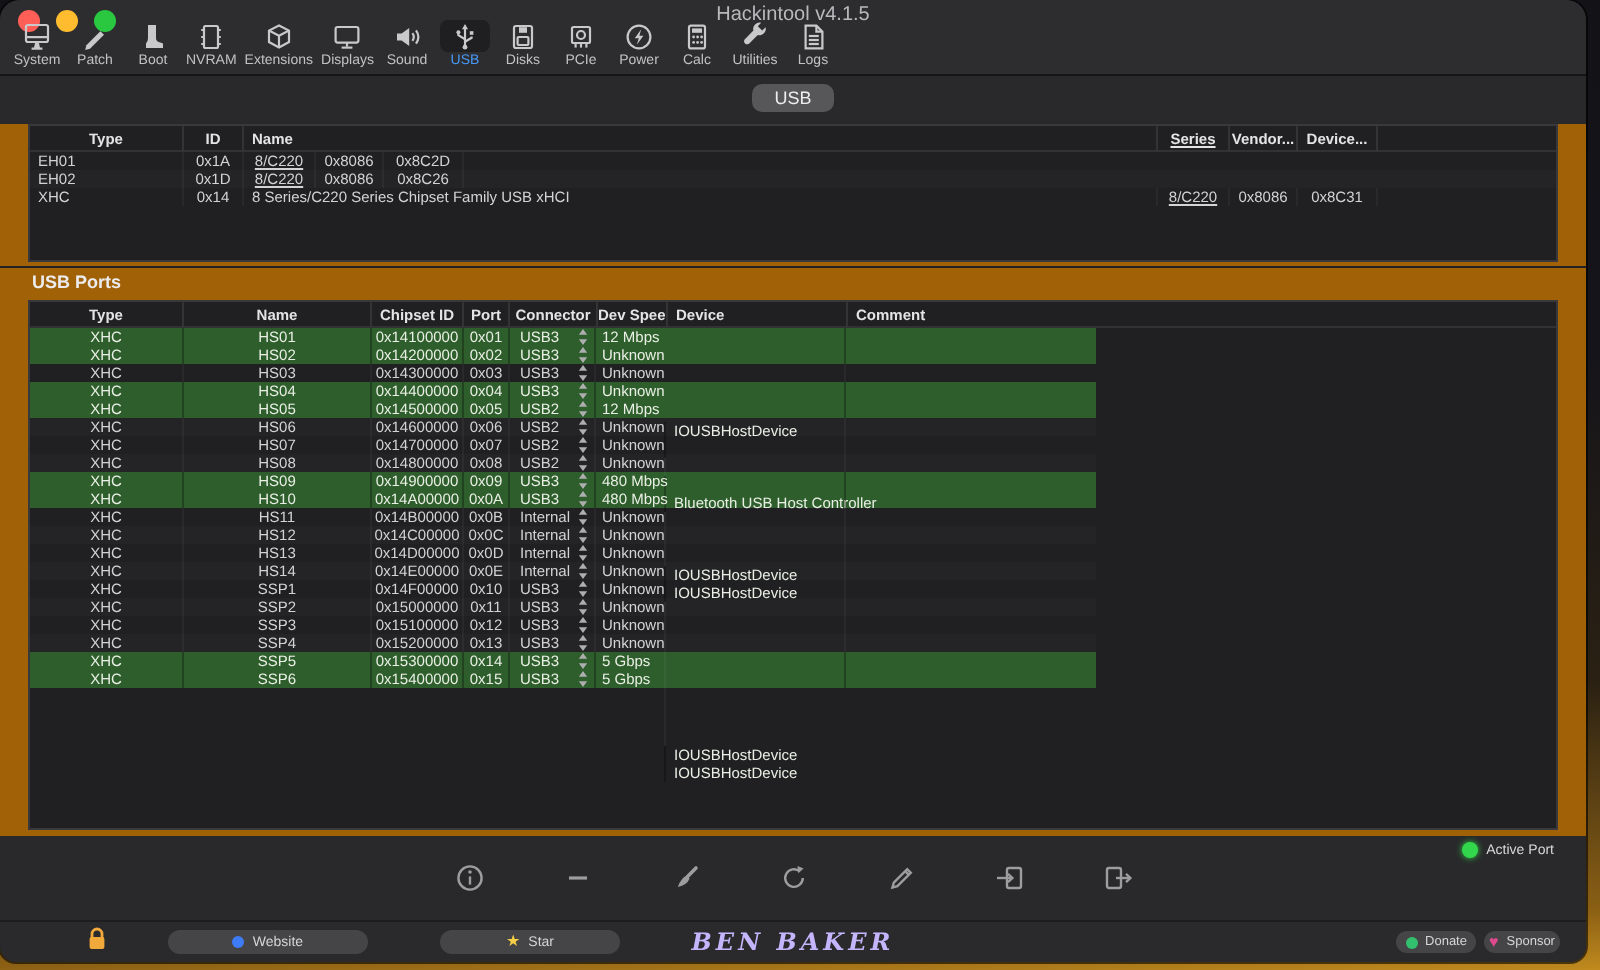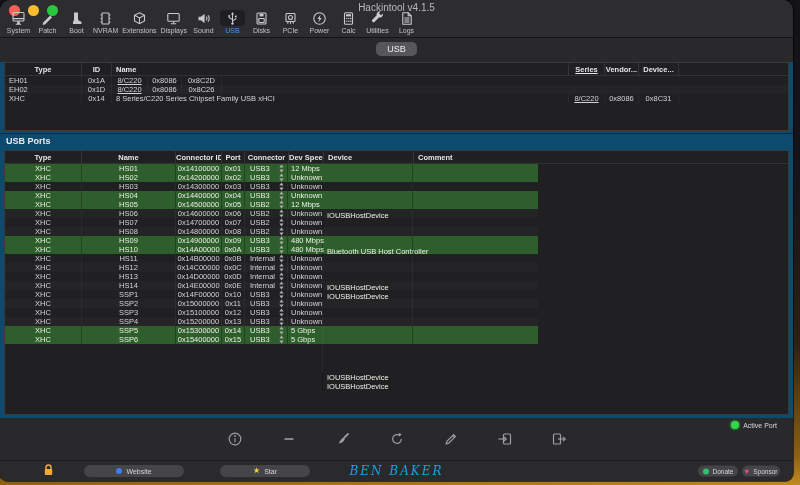--- a/index.html
+++ b/index.html
@@ -22,21 +22,21 @@
   .tb-label { font-size:7px; color:#c2c2c4; white-space:nowrap; margin-top:1px; }
   .tb-item.selected .tb-label { color:#4699f7; }
   .tico { stroke:#c9c9cb; fill:none; stroke-width:1.1; }
   .tico .f { fill:#c9c9cb; stroke:none; }
 
   
   .tabstrip { height:22px; background:#29292b; display:flex; align-items:center; justify-content:center; }
   .seg { background:#57575a; color:#ededee; font-size:9px; padding:2px 11px; border-radius:5px; }
 
   
-  .content { height:356px; padding:0 4px; background:#0c4a6e; }
+  .content { height:356px; padding:0 14px; background:#a16207; }
   .tbox { background:#202022; border:1px solid #39393b; overflow:hidden; }
   .box-controllers { margin-top:2px; height:69px; }
   .hr { border-top:1px solid #222224; margin:2px -14px 0; }
   .section-label { font-size:9px; font-weight:bold; color:#ececee; margin:2px 0 3px 2px; line-height:11px; }
   .box-ports { height:265px; }
 
   .thead { display:flex; height:13px; align-items:center; border-bottom:1px solid #323234;
            font-size:7.5px; font-weight:bold; color:#e4e4e6; }
   .h { border-left:1px solid rgba(255,255,255,.09); height:100%; line-height:13px; white-space:nowrap; overflow:hidden; }
   .thead .h:first-child { border-left:none; }
@@ -73,22 +73,22 @@
   
   .footer { height:21px; border-top:1px solid #1d1d1f; background:#2a2a2c; position:relative; }
   .f-abs { position:absolute; top:50%; transform:translateY(-50%); }
   .pill { height:12px; background:#454548; border-radius:6px; display:flex; align-items:center; justify-content:center; gap:4px;
           font-size:7px; color:#d5d5d7; cursor:default; }
   .pill.sm { height:11px; font-size:6.5px; }
   .b-dot { width:6px; height:6px; border-radius:50%; background:#3d7bf7; }
   .g-dot { width:6px; height:6px; border-radius:50%; background:#33c06e; }
   .star-g { color:#f7ce46; font-size:8px; line-height:8px; }
   .heart-g { color:#df4a8f; font-size:8px; line-height:8px; }
-  .logo { left:0; right:0; text-align:center; font-family:"DejaVu Serif",serif; font-style:italic; font-weight:normal;
-          font-size:12px; letter-spacing:2px; color:#0ea5e9; }
+  .logo { left:0; right:0; text-align:center; font-family:"DejaVu Serif",serif; font-style:italic; font-weight:bold;
+          font-size:12px; letter-spacing:2px; color:#c4b5fd; }
 </style>
 </head>
 <body>
 
 <div class="window">
 
   <div class="titlebar">
     <div class="lights">
       <div class="light red"></div>
       <div class="light yellow"></div>
@@ -295,21 +295,21 @@
         </div>
     </div>
 
     <div class="hr"></div>
     <div class="section-label">USB Ports</div>
 
     <div class="tbox box-ports">
       <div class="thead">
         <span class="h ctr pc-type">Type</span>
         <span class="h ctr pc-name">Name</span>
-        <span class="h ctr pc-loc">Connector ID</span>
+        <span class="h ctr pc-loc">Chipset ID</span>
         <span class="h ctr pc-port">Port</span>
         <span class="h ctr" style="width:44px">Connector</span>
         <span class="h ctr" style="width:35px">Dev Speed</span>
         <span class="h lft" style="width:90px">Device</span>
         <span class="h lft" style="width:126px">Comment</span>
         <span class="tail"></span>
       </div>
       <div id="ports-body">
           <div class="trow prow active">
     <span class="c ctr pc-type">XHC</span>

